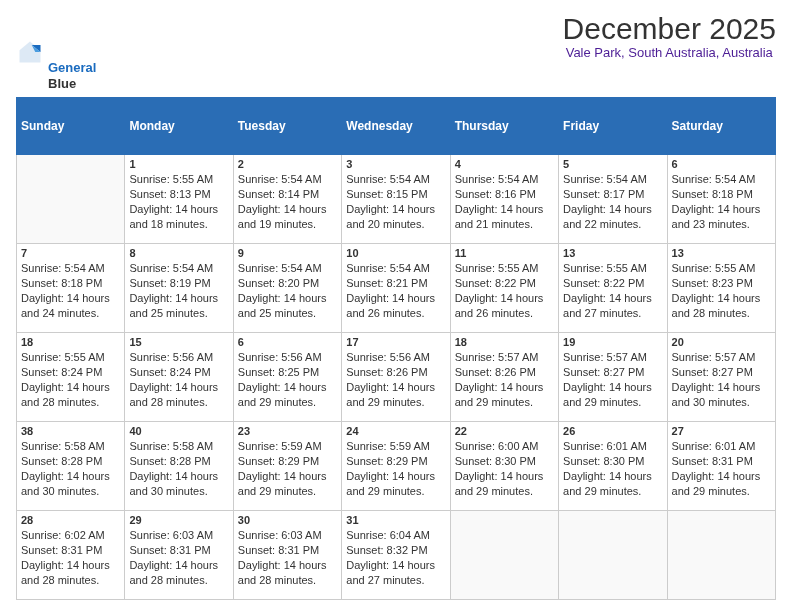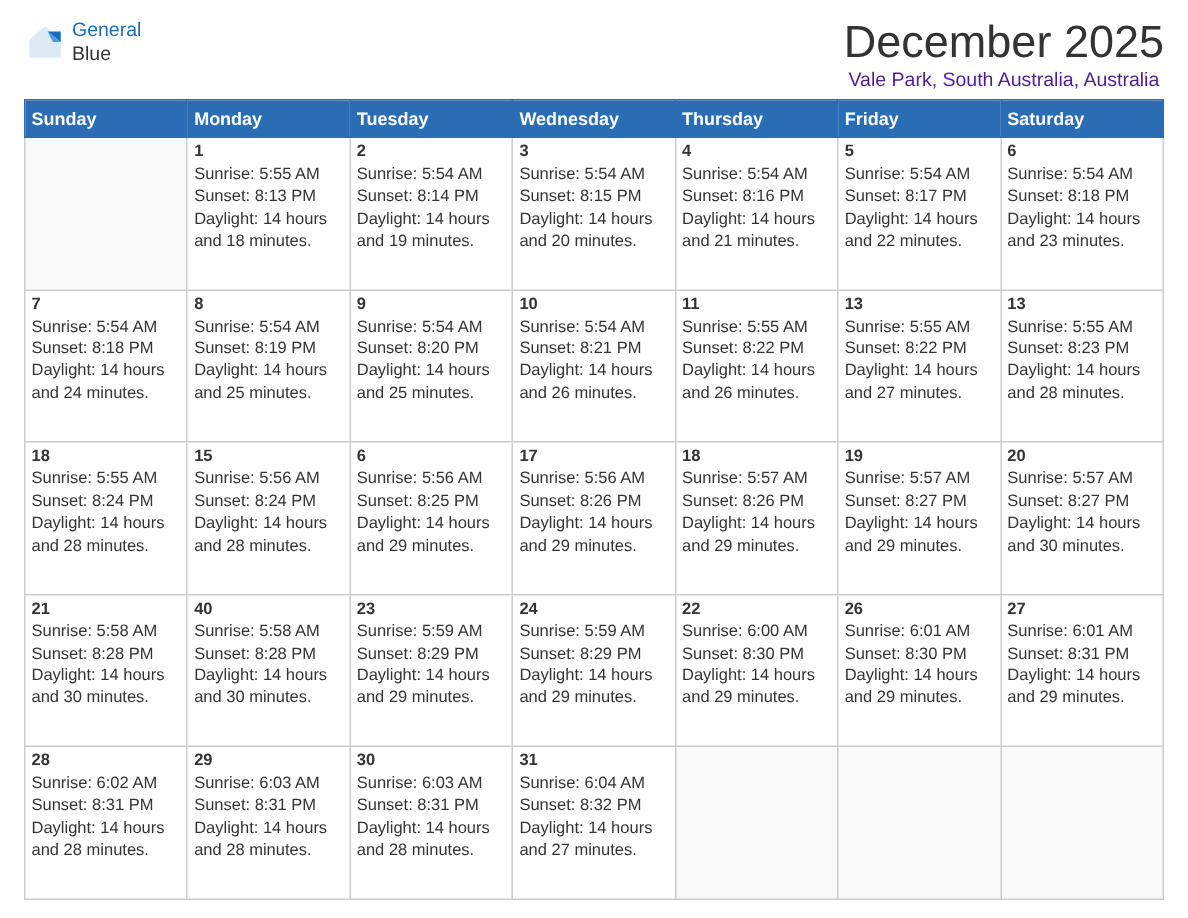--- a/index.html
+++ b/index.html
@@ -23,23 +23,24 @@
       align-items: flex-start;
       margin-bottom: 6px;
     }
     .logo {
       display: flex;
       align-items: center;
       gap: 4px;
     }
     .logo-text {
       font-size: 13px;
-      font-weight: normal;
+      font-weight: bold;
       color: #333;
       line-height: 1.2;
+      margin-top: 48px;
     }
     .logo-text span { color: #1a6bbf; }
     .logo-icon {
       width: 28px;
       height: 28px;
     }
     .title-block {
       text-align: center;
     }
     .month-title {
@@ -57,21 +58,21 @@
       border: 1px solid #ccc;
       border-collapse: collapse;
       width: 100%;
       table-layout: fixed;
     }
     .calendar th {
       background-color: #2a6db5;
       color: #fff;
       font-size: 12px;
       font-weight: bold;
-      padding: 5px 4px;
+      padding: 21px 4px;
       text-align: left;
       border: 1px solid #2a6db5;
     }
     .calendar td {
       border: 1px solid #ccc;
       vertical-align: top;
       padding: 3px 4px;
       font-size: 9.5px;
       color: #333;
       height: 82px;
@@ -270,21 +271,21 @@
           <td>
             <span class="day-num">20</span>
             <div class="cell-text" style="white-space: pre-line;">Sunrise: 5:57 AM
 Sunset: 8:27 PM
 Daylight: 14 hours
 and 30 minutes.</div>
           </td>
         </tr>
         <tr>
           <td>
-            <span class="day-num">21</span>
+            <span class="day-num">38</span>
             <div class="cell-text" style="white-space: pre-line;">Sunrise: 5:58 AM
 Sunset: 8:28 PM
 Daylight: 14 hours
 and 30 minutes.</div>
           </td>
           <td>
             <span class="day-num">40</span>
             <div class="cell-text" style="white-space: pre-line;">Sunrise: 5:58 AM
 Sunset: 8:28 PM
 Daylight: 14 hours

